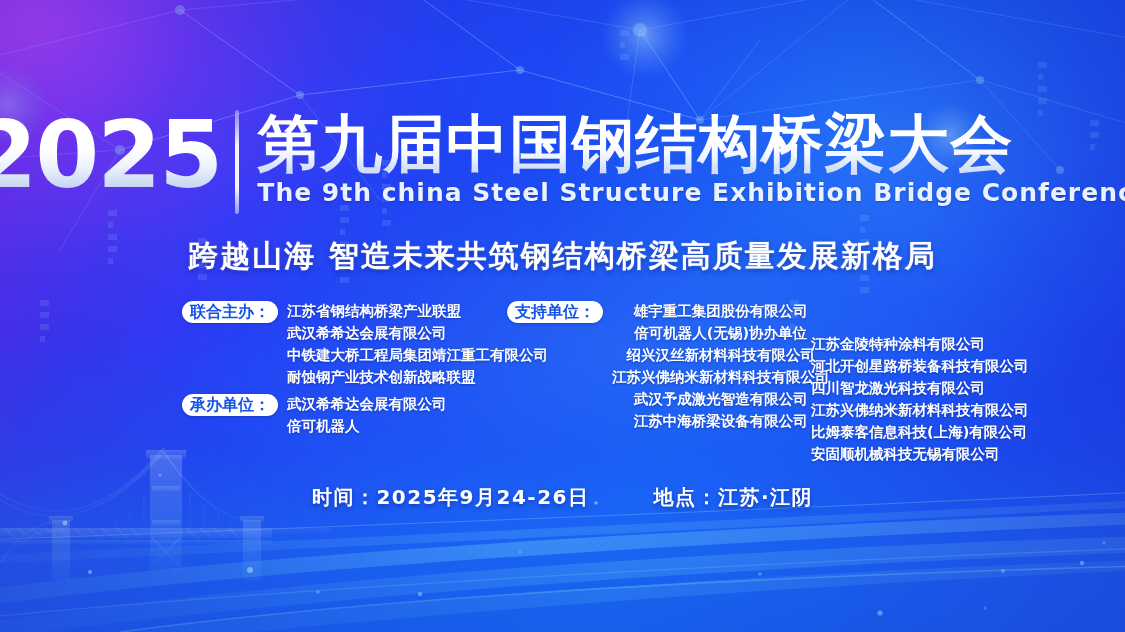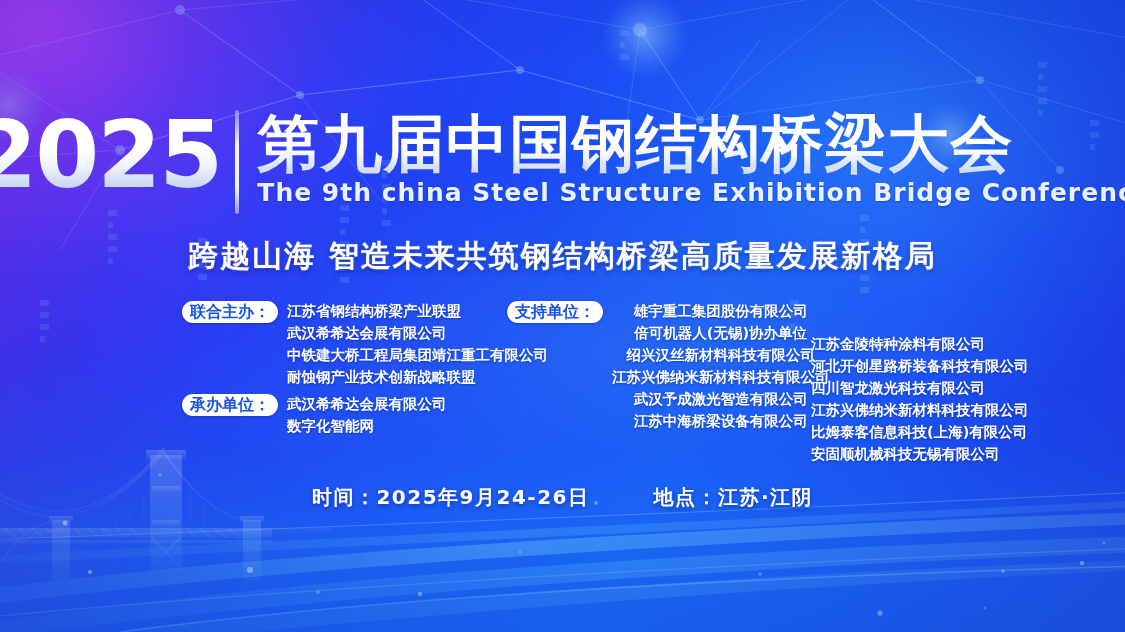--- a/index.html
+++ b/index.html
@@ -487,21 +487,21 @@
           <div class="org-line">中铁建大桥工程局集团靖江重工有限公司</div>
           <div class="org-line">耐蚀钢产业技术创新战略联盟</div>
         </div>
       </div>
 
 
       <div class="org-group">
         <div class="pill">承办单位：</div>
         <div class="org-lines">
           <div class="org-line">武汉希希达会展有限公司</div>
-          <div class="org-line">数字化智能网</div>
+          <div class="org-line">倍可机器人</div>
         </div>
       </div>
 
     </div>
 
     <div class="col-mid">
       <div class="org-group">
         <div class="pill">支持单位：</div>
         <div class="org-lines">
           <div class="org-line">雄宇重工集团股份有限公司</div>

